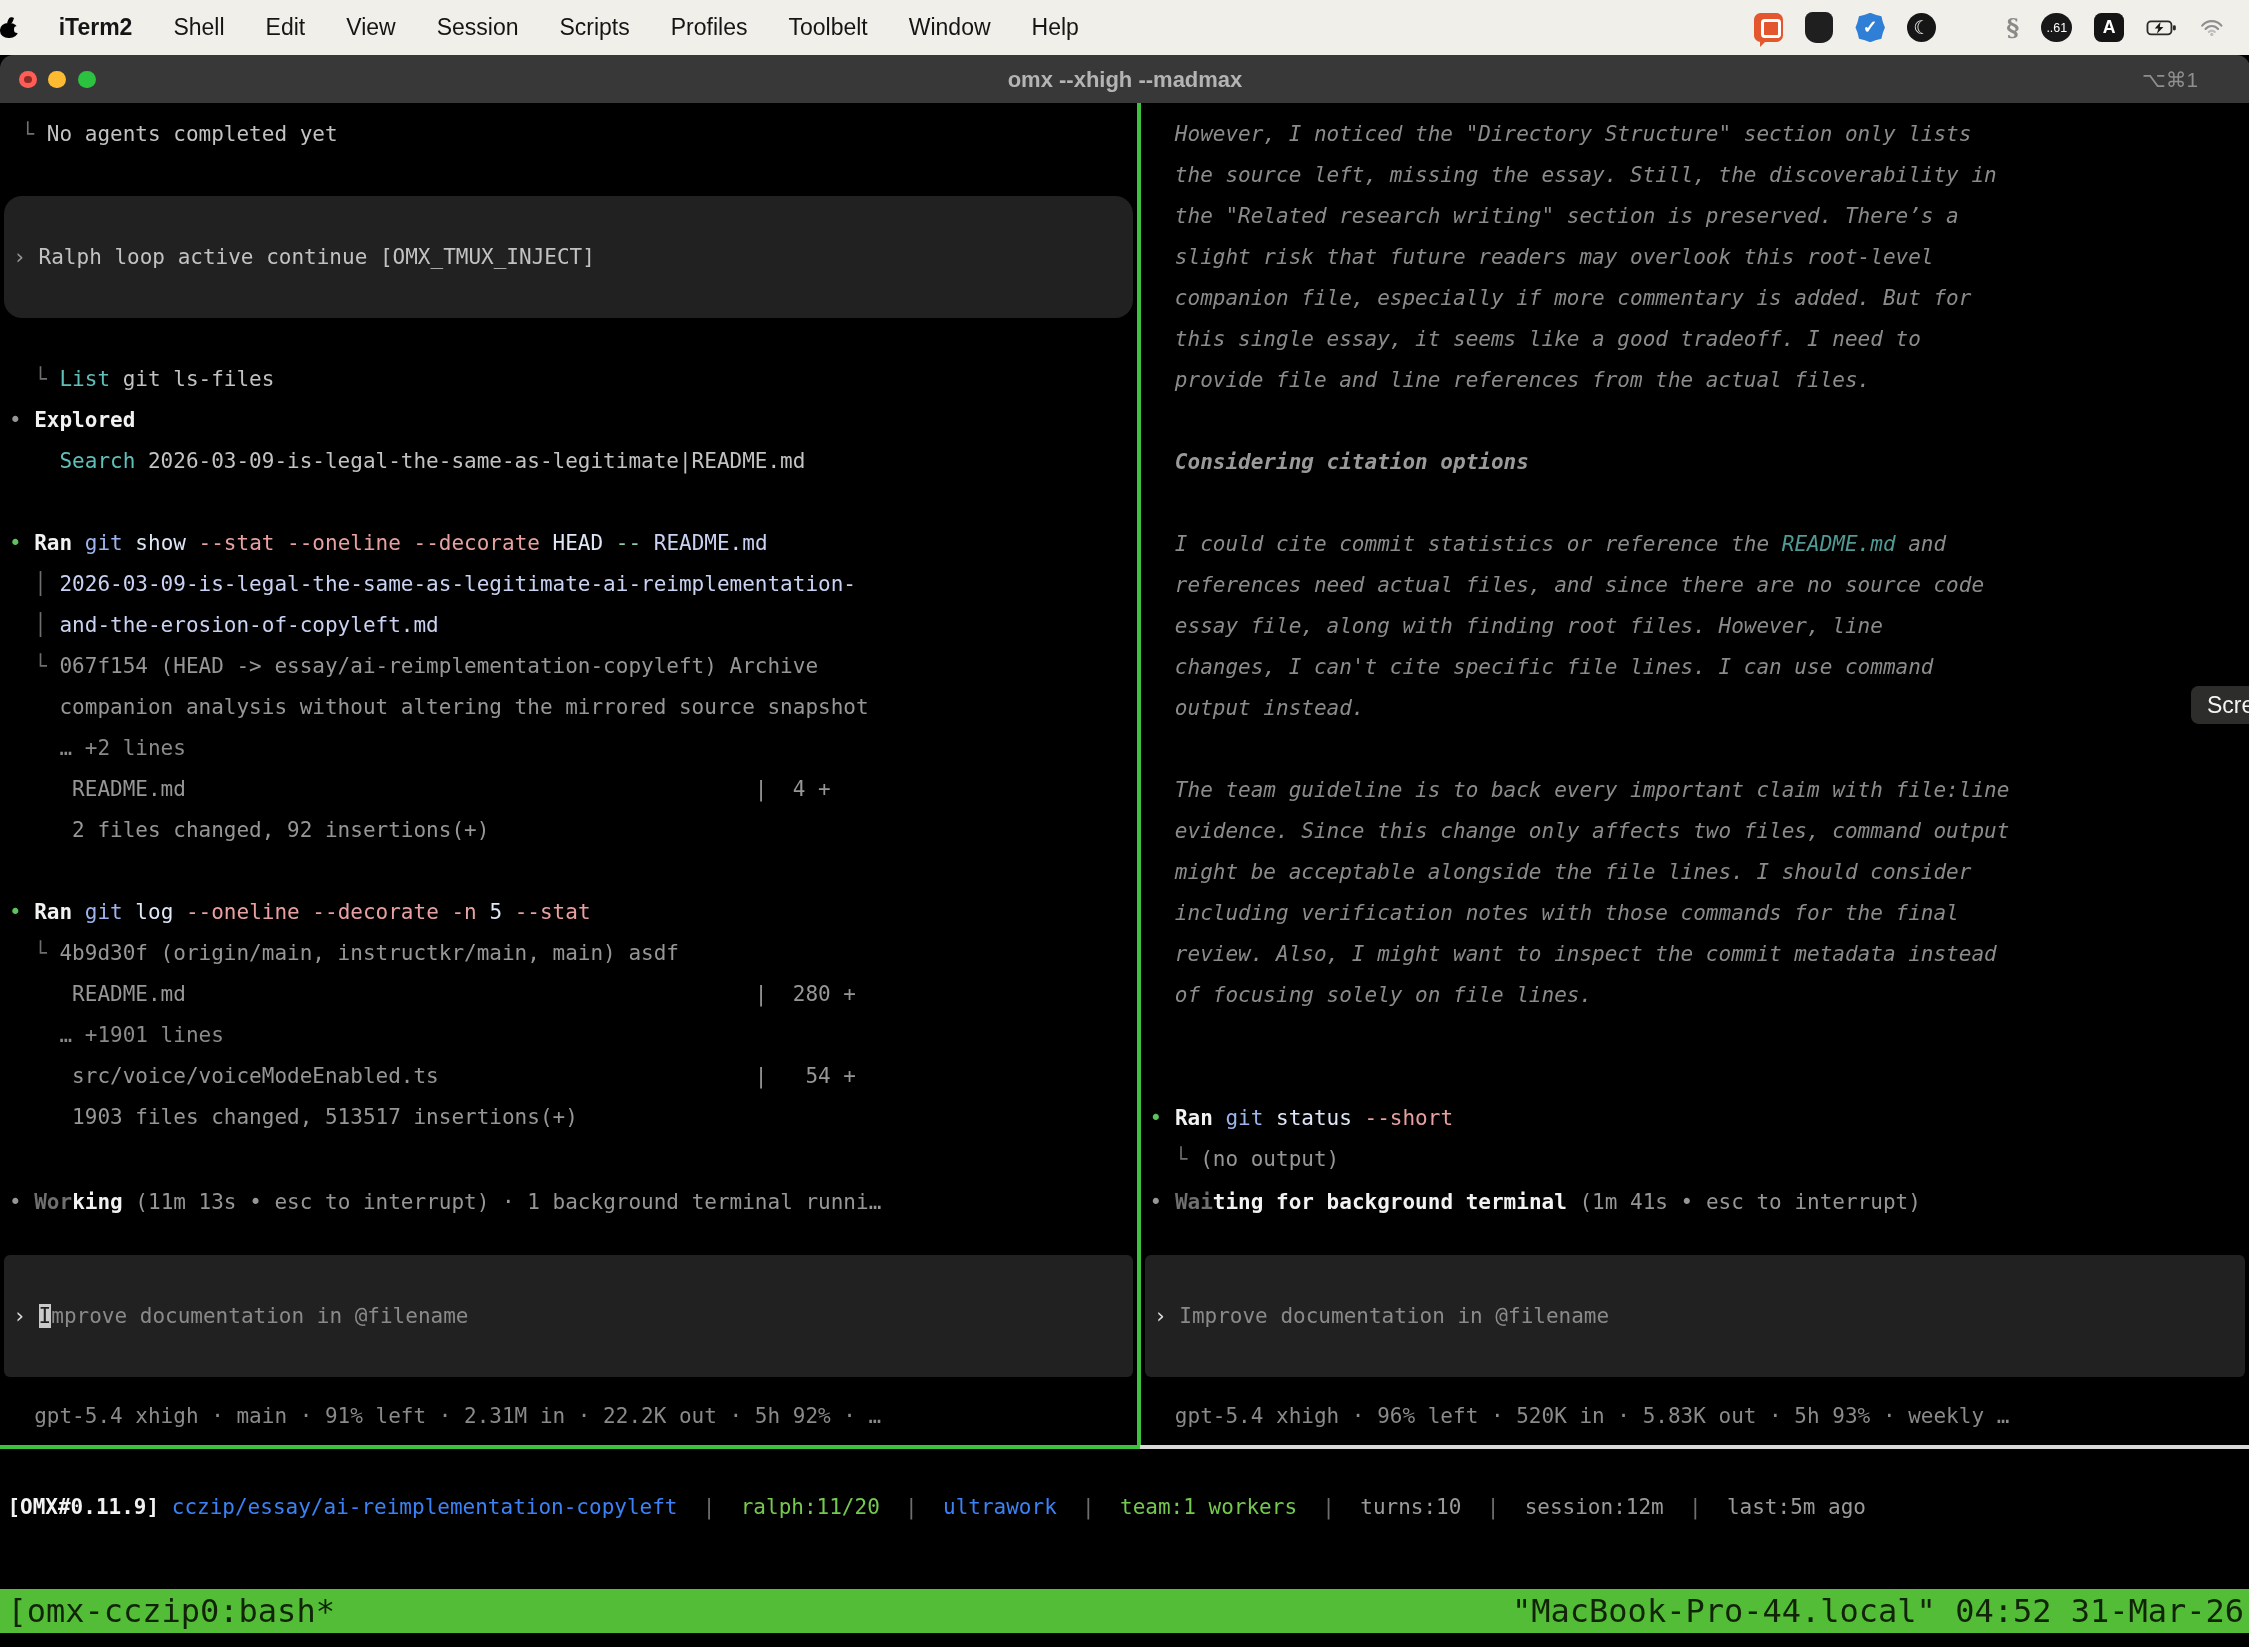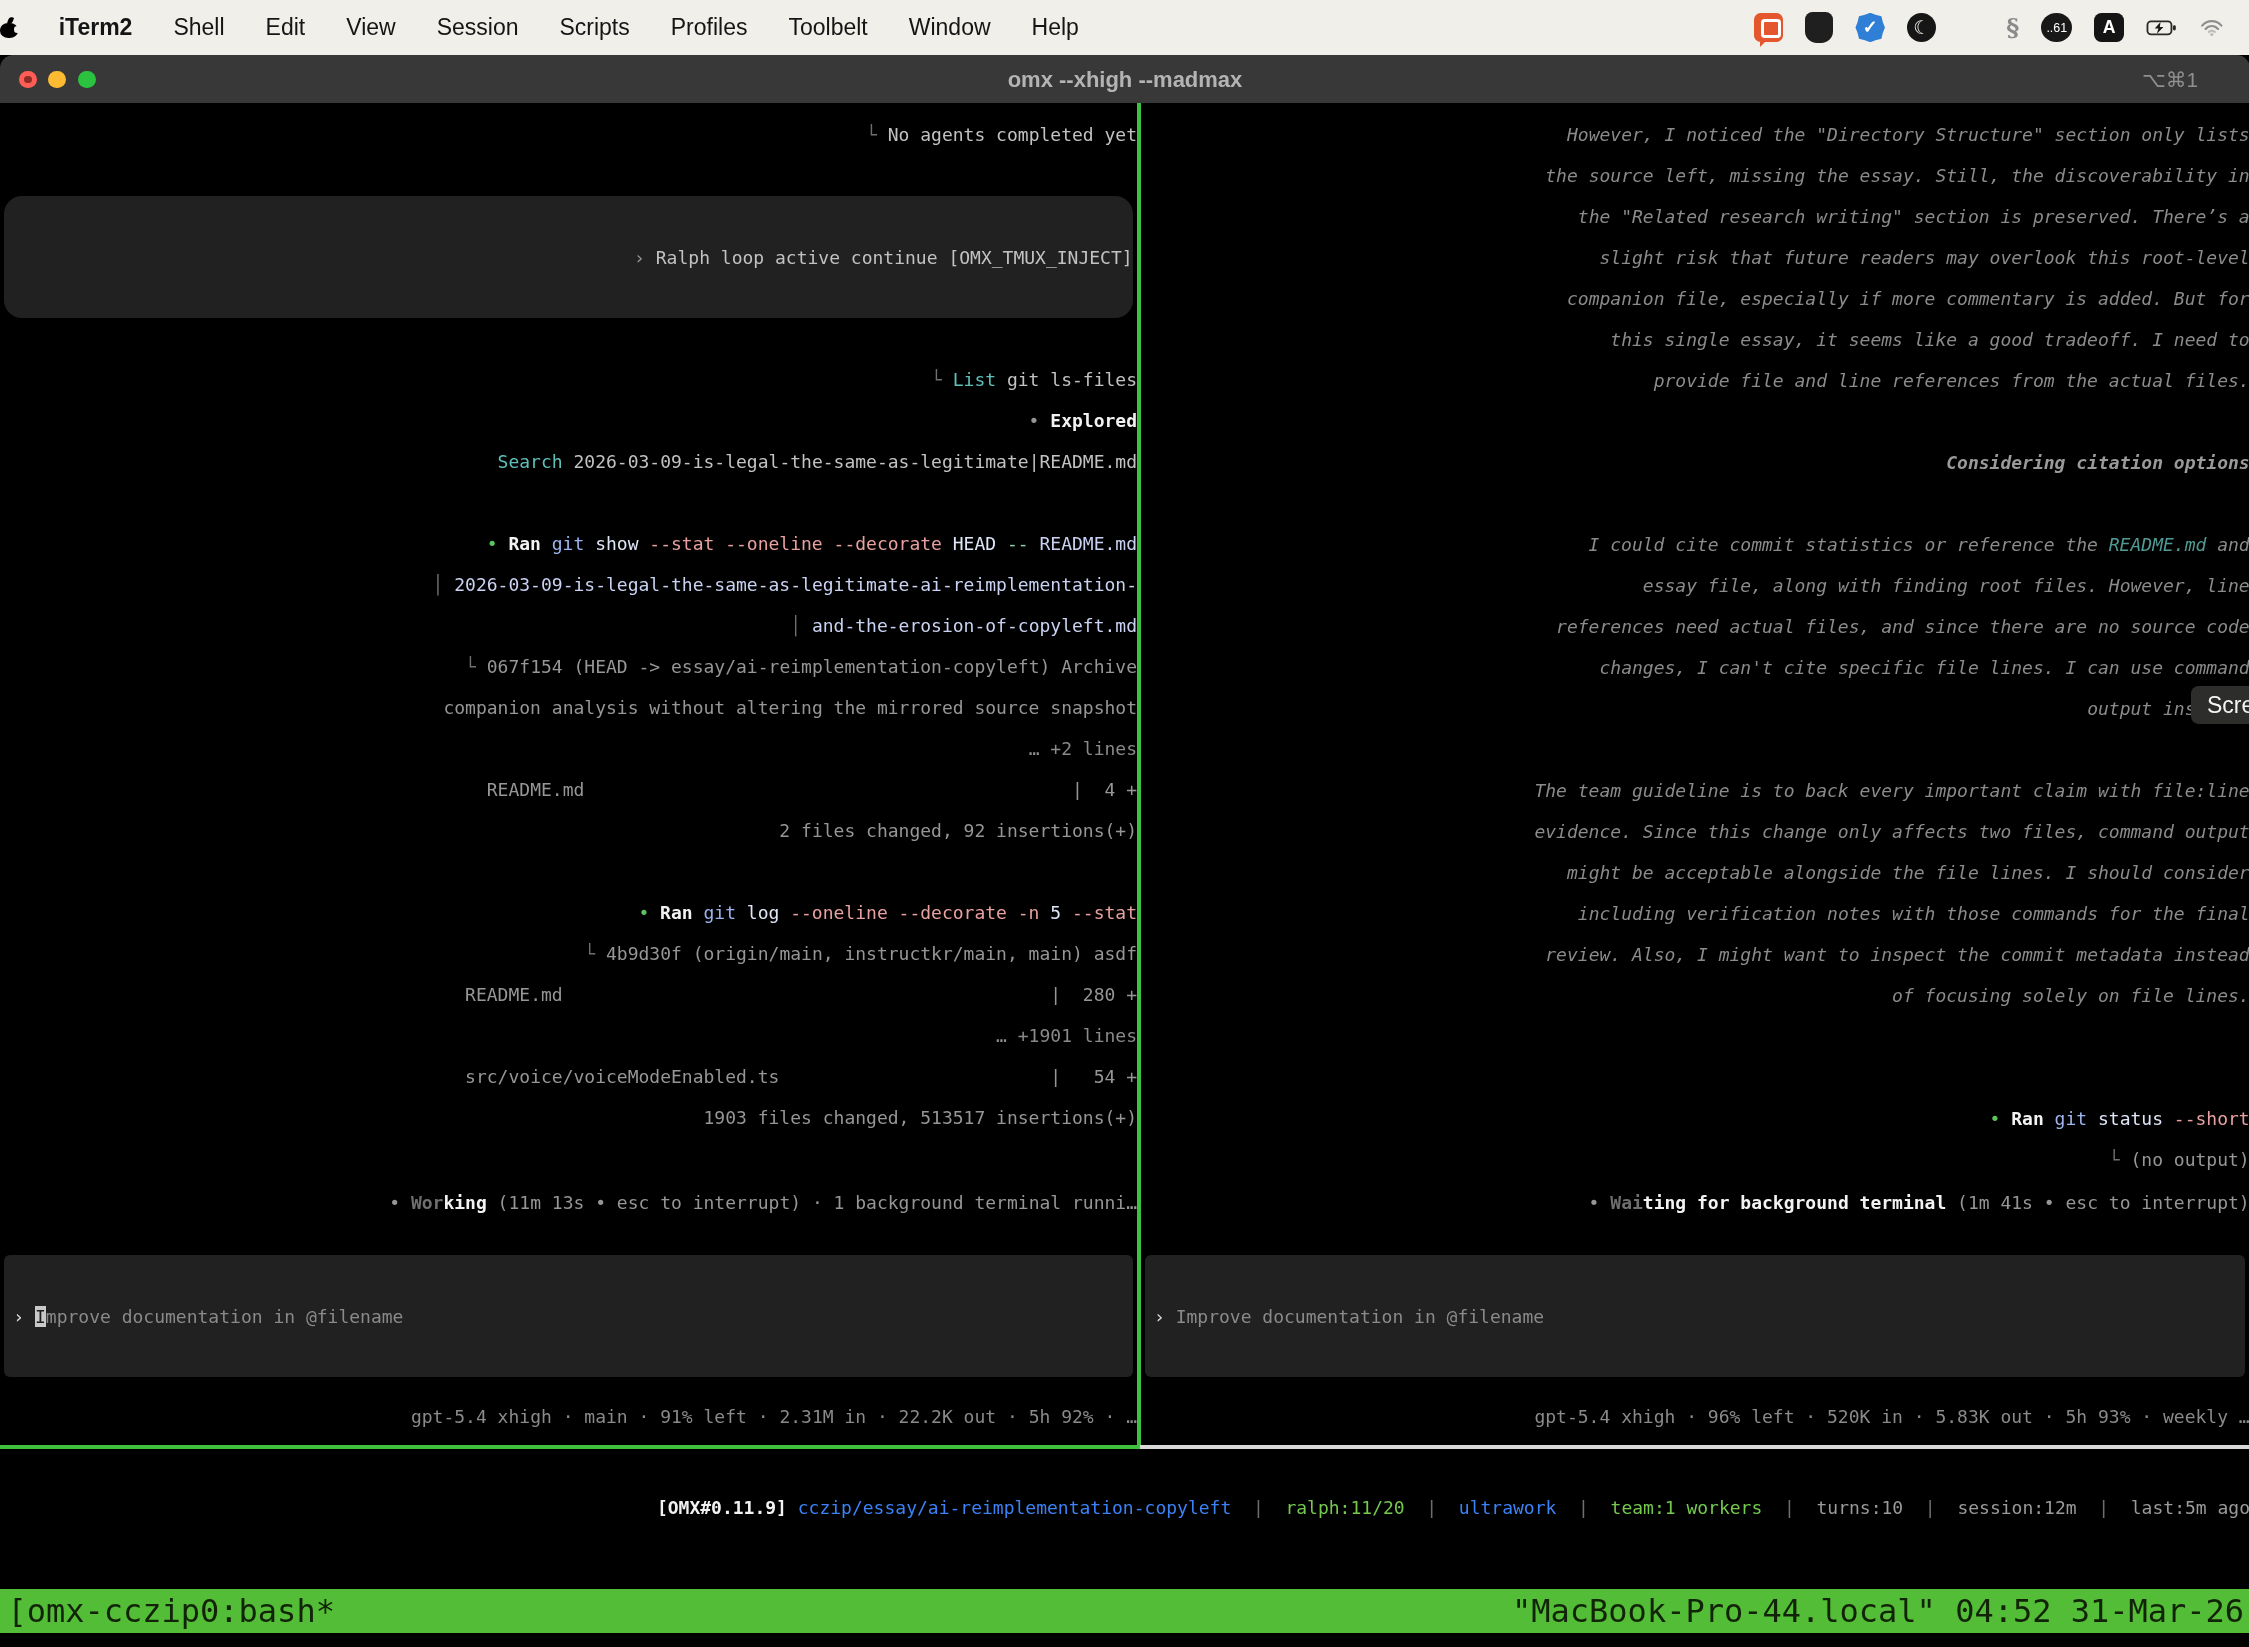--- a/index.html
+++ b/index.html
@@ -43,21 +43,21 @@
   .win-title { position:absolute; left:0; right:0; text-align:center; color:#b4b4b4; font-size:22px; font-weight:700; }
   .win-shortcut { margin-left:auto; padding-right:52px; color:#8f8f8f; font-size:20.7px; z-index:2; }
 
   
   .term { position:absolute; top:103px; left:0; width:2250px; height:1342px; display:flex; background:#000; }
   .pane { position:relative; height:100%; overflow:hidden; }
   .pane.left { width:1137px; }
   .divider { width:3.7px; background:#3ec23e; height:100%; }
   .pane.right { width:1109px; }
   .flow { position:absolute; top:11px; left:0; right:0; }
-  .tl { height:41px; line-height:41px; font-size:18px; white-space:pre; padding-left:8.9px; color:#c2c2c2;text-align:right; }
+  .tl { height:41px; line-height:41px; font-size:21px; white-space:pre; padding-left:8.9px; color:#c2c2c2; }
   .tbox { margin:0 4.4px; height:122px; background:#212121; border-radius:18px; display:flex; align-items:center; }
   .tbox .tl { height:auto; width:100%; }
   .bottom-work { position:absolute; top:1079px; left:0; right:0; }
   .bottom-input { position:absolute; top:1152px; left:4.4px; right:4.4px; height:122px; background:#212121; border-radius:5.9px; display:flex; align-items:center; }
   .bottom-status { position:absolute; top:1293px; left:0; right:0; }
 
   
   .s-tree { color:#6f6f6f; } .s-fg { color:#c2c2c2; } .s-dim { color:#969696; } .s-dim2 { color:#8a8a8a; }
   .s-wb { color:#f2f2f2; font-weight:700; } .s-shim { color:#6f6f6f; font-weight:700; }
   .s-teal { color:#5fc0ba; } .s-blue { color:#9db4ee; } .s-cmd { color:#dfe6f7; }
@@ -205,22 +205,22 @@
         <div class="tl"><span class="s-it">  the source left, missing the essay. Still, the discoverability in</span></div>
         <div class="tl"><span class="s-it">  the "Related research writing" section is preserved. There’s a</span></div>
         <div class="tl"><span class="s-it">  slight risk that future readers may overlook this root-level</span></div>
         <div class="tl"><span class="s-it">  companion file, especially if more commentary is added. But for</span></div>
         <div class="tl"><span class="s-it">  this single essay, it seems like a good tradeoff. I need to</span></div>
         <div class="tl"><span class="s-it">  provide file and line references from the actual files.</span></div>
         <div class="tl"></div>
         <div class="tl"><span class="s-itb">  Considering citation options</span></div>
         <div class="tl"></div>
         <div class="tl"><span class="s-it">  I could cite commit statistics or reference the </span><span class="s-tealit">README.md</span><span class="s-it"> and</span></div>
+        <div class="tl"><span class="s-it">  references need actual files, and since there are no source code</span></div>
         <div class="tl"><span class="s-it">  essay file, along with finding root files. However, line</span></div>
-        <div class="tl"><span class="s-it">  references need actual files, and since there are no source code</span></div>
         <div class="tl"><span class="s-it">  changes, I can't cite specific file lines. I can use command</span></div>
         <div class="tl"><span class="s-it">  output instead.</span></div>
         <div class="tl"></div>
         <div class="tl"><span class="s-it">  The team guideline is to back every important claim with file:line</span></div>
         <div class="tl"><span class="s-it">  evidence. Since this change only affects two files, command output</span></div>
         <div class="tl"><span class="s-it">  might be acceptable alongside the file lines. I should consider</span></div>
         <div class="tl"><span class="s-it">  including verification notes with those commands for the final</span></div>
         <div class="tl"><span class="s-it">  review. Also, I might want to inspect the commit metadata instead</span></div>
         <div class="tl"><span class="s-it">  of focusing solely on file lines.</span></div>
         <div class="tl"></div>

